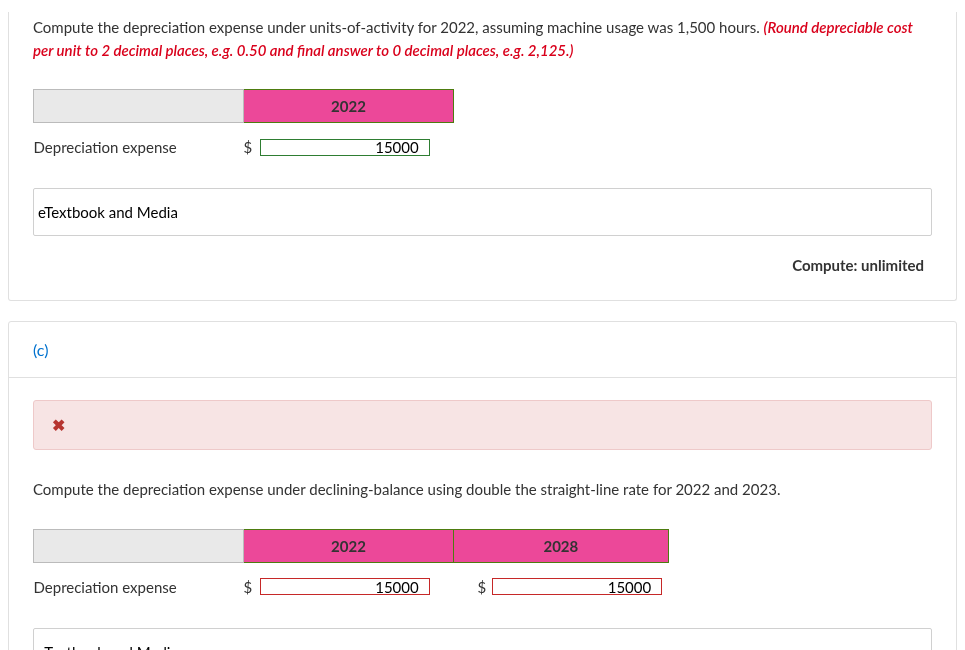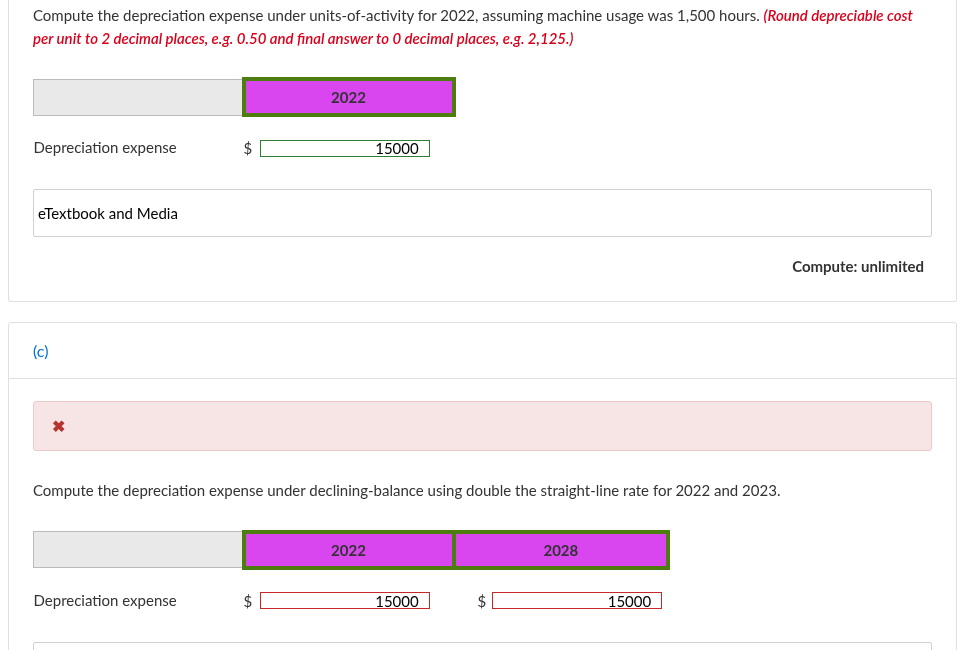--- a/index.html
+++ b/index.html
@@ -28,34 +28,34 @@
   .red-italic {
     color: #d9001b;
     font-style: italic;
     font-weight: 600;
   }
   table.calc {
     border-collapse: collapse;
     margin-bottom: 28px;
   }
   table.calc th {
-    background: #d946ef;
-    border: 4px solid #4d7c0f;
+    background: #ec4899;
+    border: 1px solid #4d7c0f;
     font-weight: 700;
     text-align: center;
     padding: 7px 0;
     width: 210px;
   }
   table.calc th.empty {
     background: #e9e9e9;
     border: 1px solid #bbb;
     width: 210px;
   }
   table.calc td {
-    padding: 22px 6px 4px 0;
+    padding: 15px 6px 4px 0;
     vertical-align: middle;
   }
   .row-label {
     width: 190px;
     padding-right: 10px;
   }
   .dollar {
     padding: 0 6px;
   }
   input.answer {
@@ -109,21 +109,21 @@
   }
   .x-icon {
     font-weight: 900;
     font-size: 16px;
     line-height: 1;
   }
 </style>
 </head>
 <body>
 
-<div class="panel" style="border-top:none; border-top-left-radius:0; border-top-right-radius:0; margin-top:0;">
+<div class="panel" style="border-top:none; border-top-left-radius:0; border-top-right-radius:0; margin-top:12px;">
   <div class="panel-body" style="padding-top:4px;">
     <p class="prompt-text">
       <span>Compute the depreciation expense under units-of-activity for 2022, assuming machine usage was 1,500 hours. </span><span class="red-italic">(Round depreciable cost per unit to 2 decimal places, e.g. 0.50 and final answer to 0 decimal places, e.g. 2,125.)</span>
     </p>
 
     <table class="calc">
       <tbody>
           <tr>
         <th class="empty">&nbsp;</th>
         <th colspan="2">2022</th>

